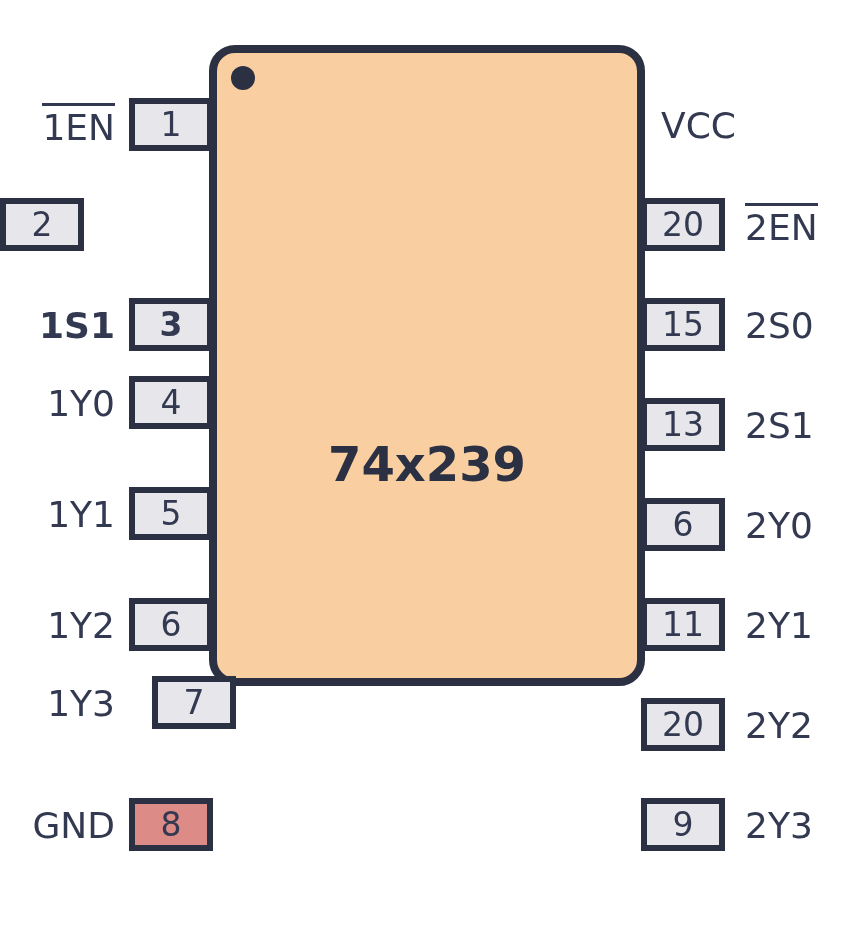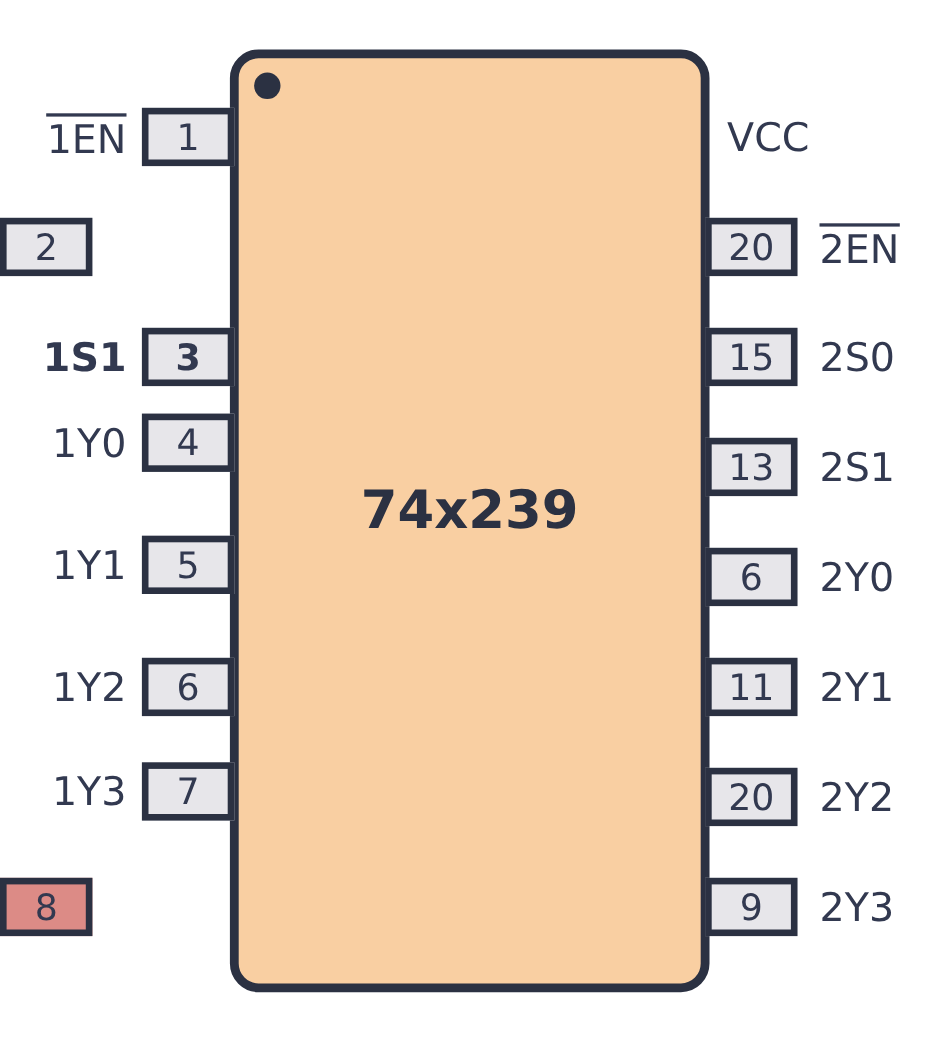--- a/index.html
+++ b/index.html
@@ -17,21 +17,21 @@
     width: 856px;
     height: 950px;
     background: var(--bg);
     overflow: hidden;
   }
   .chip-body {
     position: absolute;
     left: 209px;
     top: 45px;
     width: 436px;
-    height: 857px;
+    height: 641px;
     background: var(--body-fill);
     border: 8px solid var(--outline);
     border-radius: 26px;
   }
   .pin1-dot {
     position: absolute;
     left: 14px;
     top: 13px;
     width: 24px;
     height: 24px;
@@ -134,27 +134,28 @@
     <span class="pin-box">
       <span class="pin-number">5</span>
     </span>
   </div>
       <div class="pin-row left" style="top: 598px;">
     <span class="pin-label-wrap"><span class="pin-label-text">1Y2</span></span>
     <span class="pin-box">
       <span class="pin-number">6</span>
     </span>
   </div>
-      <div class="pin-row left" style="top: 693px;">
+      <div class="pin-row left" style="top: 676px; gap: 23px;">
     <span class="pin-label-wrap"><span class="pin-label-text">1Y3</span></span>
     <span class="pin-box">
       <span class="pin-number">7</span>
     </span>
   </div>
       <div class="pin-row left" style="top: 798px;">
+    <span class="pin-label-wrap"><span class="pin-label-text">GND</span></span>
     <span class="pin-box power">
       <span class="pin-number">8</span>
     </span>
   </div>
     </div>
   <div id="right-col">
       <div class="pin-row right" style="top: 98px;">
     <span class="pin-label-wrap"><span class="pin-label-text">VCC</span></span>
   </div>
       <div class="pin-row right" style="top: 198px;">

